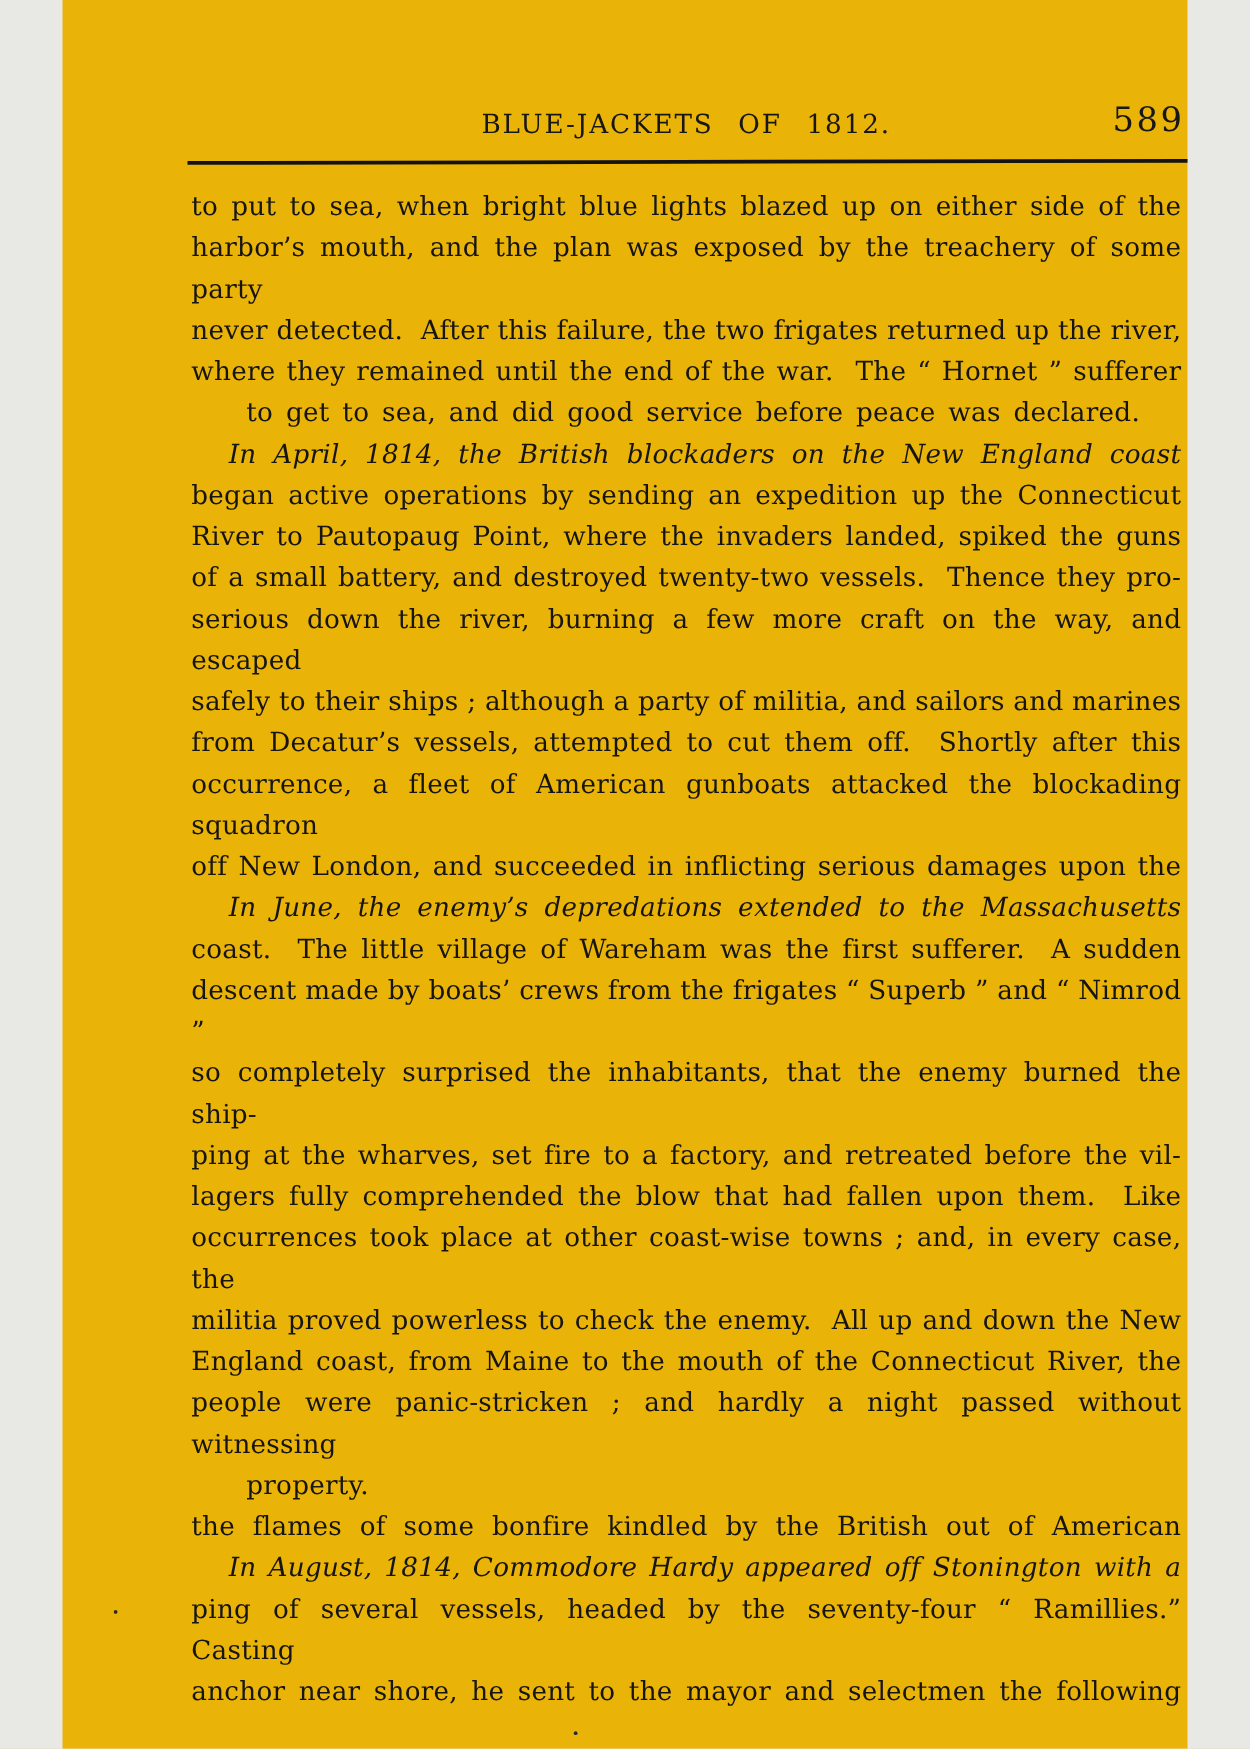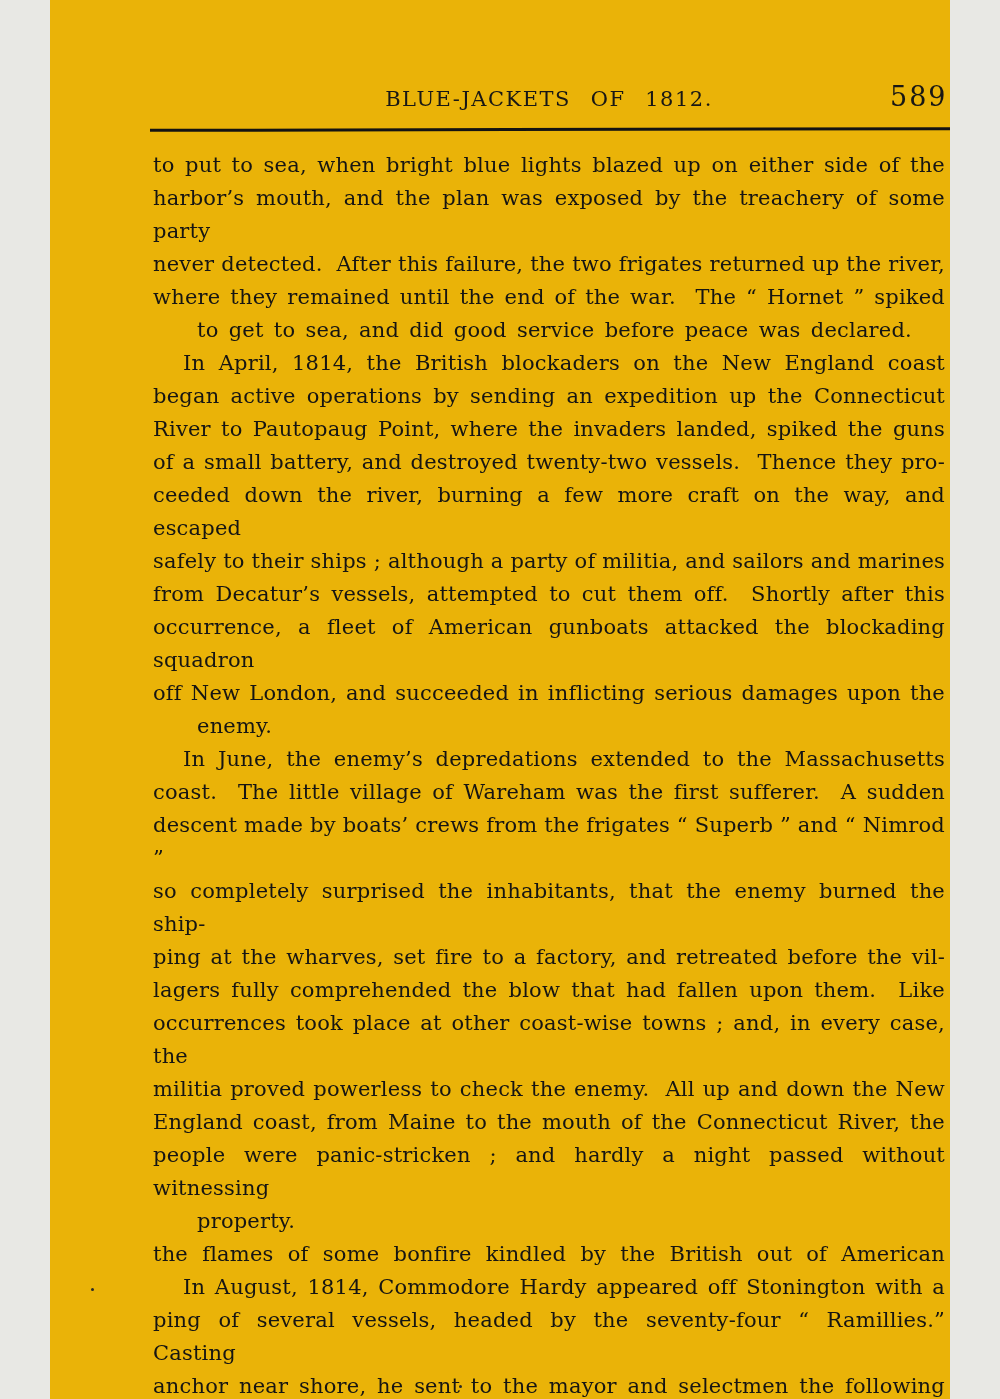--- a/index.html
+++ b/index.html
@@ -67,21 +67,21 @@
   .line {
     white-space: pre-wrap;
     text-align: justify;
     text-align-last: justify;
   }
   .line.final {
     text-align-last: left;
     word-spacing: 0.16em;
     margin-left: 44px;
   }
-  .line.indented { padding-left: 30px; }
+  .line.indented { padding-left: 30px; font-style: italic; }
   
   .speck {
     position: absolute;
     background: #2a2a28;
     border-radius: 50%;
   }
   .speck-a { left: 972px; top: 471px; width: 4px; height: 4px; }
   .speck-b { left: 41px;  top: 1288px; width: 3px; height: 3px; }
   .speck-c { left: 409px; top: 1385px; width: 3px; height: 3px; }
 </style>
@@ -91,34 +91,33 @@
 <div class="page">
   <div class="head-title">BLUE-JACKETS OF 1812.</div>
   <div class="page-num">589</div>
   <div class="rule"></div>
 
   <div class="body-text" id="body-text">
       <div class="para">
         <div class="line">to put to sea, when bright blue lights blazed up on either side of the</div>
         <div class="line">harbor’s mouth, and the plan was exposed by the treachery of some party</div>
         <div class="line">never detected.  After this failure, the two frigates returned up the river,</div>
-        <div class="line">where they remained until the end of the war.  The “ Hornet ” spiked</div>
+        <div class="line">where they remained until the end of the war.  The “ Hornet ” sufferer</div>
         <div class="line final">to get to sea, and did good service before peace was declared.</div>
       </div>
       <div class="para">
         <div class="line indented">In April, 1814, the British blockaders on the New England coast</div>
         <div class="line">began active operations by sending an expedition up the Connecticut</div>
         <div class="line">River to Pautopaug Point, where the invaders landed, spiked the guns</div>
         <div class="line">of a small battery, and destroyed twenty-two vessels.  Thence they pro-</div>
-        <div class="line">ceeded down the river, burning a few more craft on the way, and escaped</div>
+        <div class="line">serious down the river, burning a few more craft on the way, and escaped</div>
         <div class="line">safely to their ships ; although a party of militia, and sailors and marines</div>
         <div class="line">from Decatur’s vessels, attempted to cut them off.  Shortly after this</div>
         <div class="line">occurrence, a fleet of American gunboats attacked the blockading squadron</div>
         <div class="line">off New London, and succeeded in inflicting serious damages upon the</div>
-        <div class="line final">enemy.</div>
       </div>
       <div class="para">
         <div class="line indented">In June, the enemy’s depredations extended to the Massachusetts</div>
         <div class="line">coast.  The little village of Wareham was the first sufferer.  A sudden</div>
         <div class="line">descent made by boats’ crews from the frigates “ Superb ” and “ Nimrod ”</div>
         <div class="line">so completely surprised the inhabitants, that the enemy burned the ship-</div>
         <div class="line">ping at the wharves, set fire to a factory, and retreated before the vil-</div>
         <div class="line">lagers fully comprehended the blow that had fallen upon them.  Like</div>
         <div class="line">occurrences took place at other coast-wise towns ; and, in every case, the</div>
         <div class="line">militia proved powerless to check the enemy.  All up and down the New</div>

